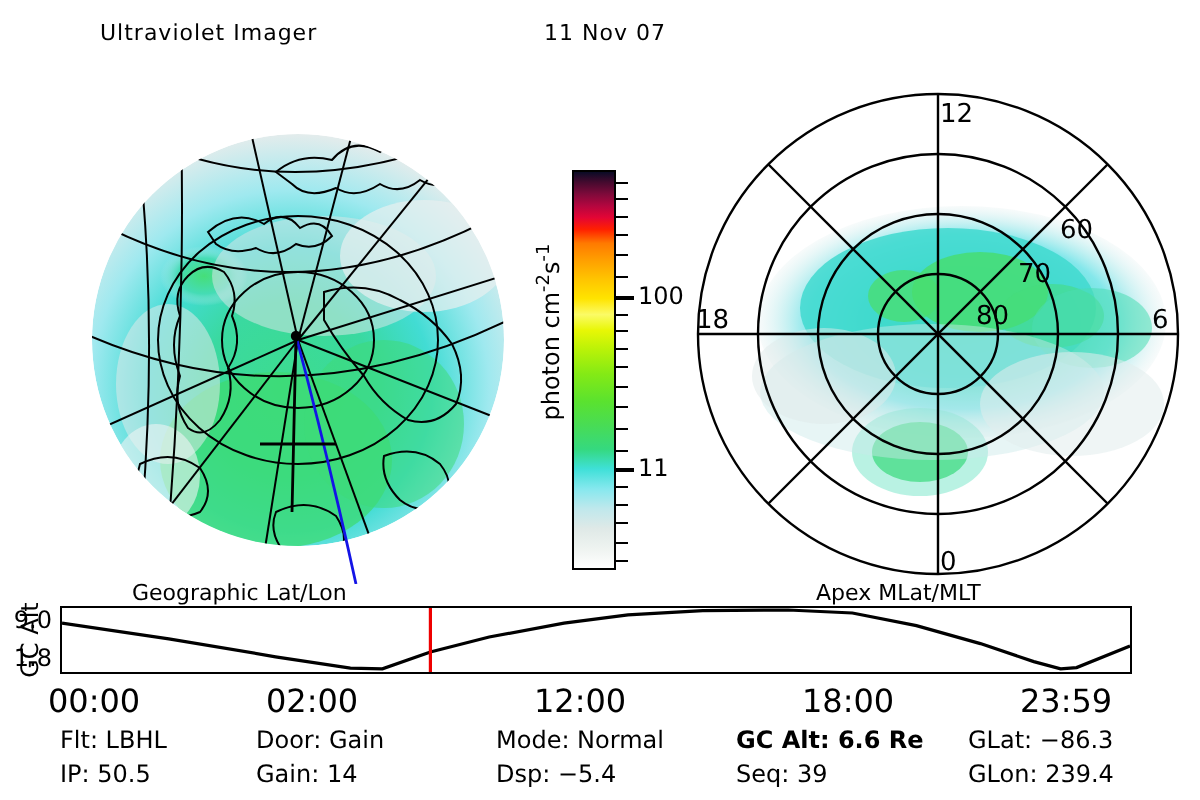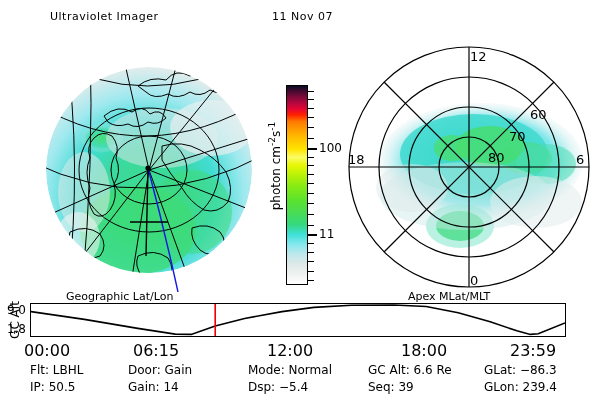--- a/index.html
+++ b/index.html
@@ -221,30 +221,30 @@
 <div class="orbit-ylab" id="oy-lo">1.8</div>
 
 <div class="abs" id="orbit">
   <svg width="534" height="32" viewBox="0 0 534 32" preserveAspectRatio="none">
     <polyline id="orbit-curve" fill="none" stroke="#000" stroke-width="1.6" points="0.0,7.6 53.4,15.4 106.8,24.4 144.2,30.1 160.2,30.4 184.2,22.0 213.6,14.5 251.0,7.6 283.0,3.4 320.4,1.3 363.1,1.0 395.2,2.5 427.2,8.8 459.2,17.8 485.9,26.8 499.3,30.4 507.3,29.8 534.0,19.0"></polyline>
     <line id="orbit-marker" y1="0" y2="32" stroke-width="1.6" x1="184.2" x2="184.2" stroke="#ee0000"></line>
   </svg>
 </div>
 <div id="time-ticks">
     <div class="time-lab" style="left: 24px;">00:00</div>
-    <div class="time-lab" style="left: 133px;">06:15</div>
+    <div class="time-lab" style="left: 133px;">02:00</div>
     <div class="time-lab" style="left: 267px;">12:00</div>
     <div class="time-lab" style="left: 401px;">18:00</div>
     <div class="time-lab" style="left: 510px;">23:59</div>
   </div>
 
 <div class="abs" id="status">
     <div class="st-cell row1" style="left: 30px;">Flt: LBHL</div>
     <div class="st-cell row1" style="left: 128px;">Door: Gain</div>
     <div class="st-cell row1" style="left: 248px;">Mode: Normal</div>
-    <div class="st-cell row1" style="left: 368px;">GC Alt: 6.6 Re</div>
+    <div class="st-cell row1" style="left: 368px; font-weight: bold;">GC Alt: 6.6 Re</div>
     <div class="st-cell row1" style="left: 484px;">GLat: −86.3</div>
     <div class="st-cell row2" style="left: 30px;">IP: 50.5</div>
     <div class="st-cell row2" style="left: 128px;">Gain: 14</div>
     <div class="st-cell row2" style="left: 248px;">Dsp: −5.4</div>
     <div class="st-cell row2" style="left: 368px;">Seq: 39</div>
     <div class="st-cell row2" style="left: 484px;">GLon: 239.4</div>
   </div>
 
 </body></html>

